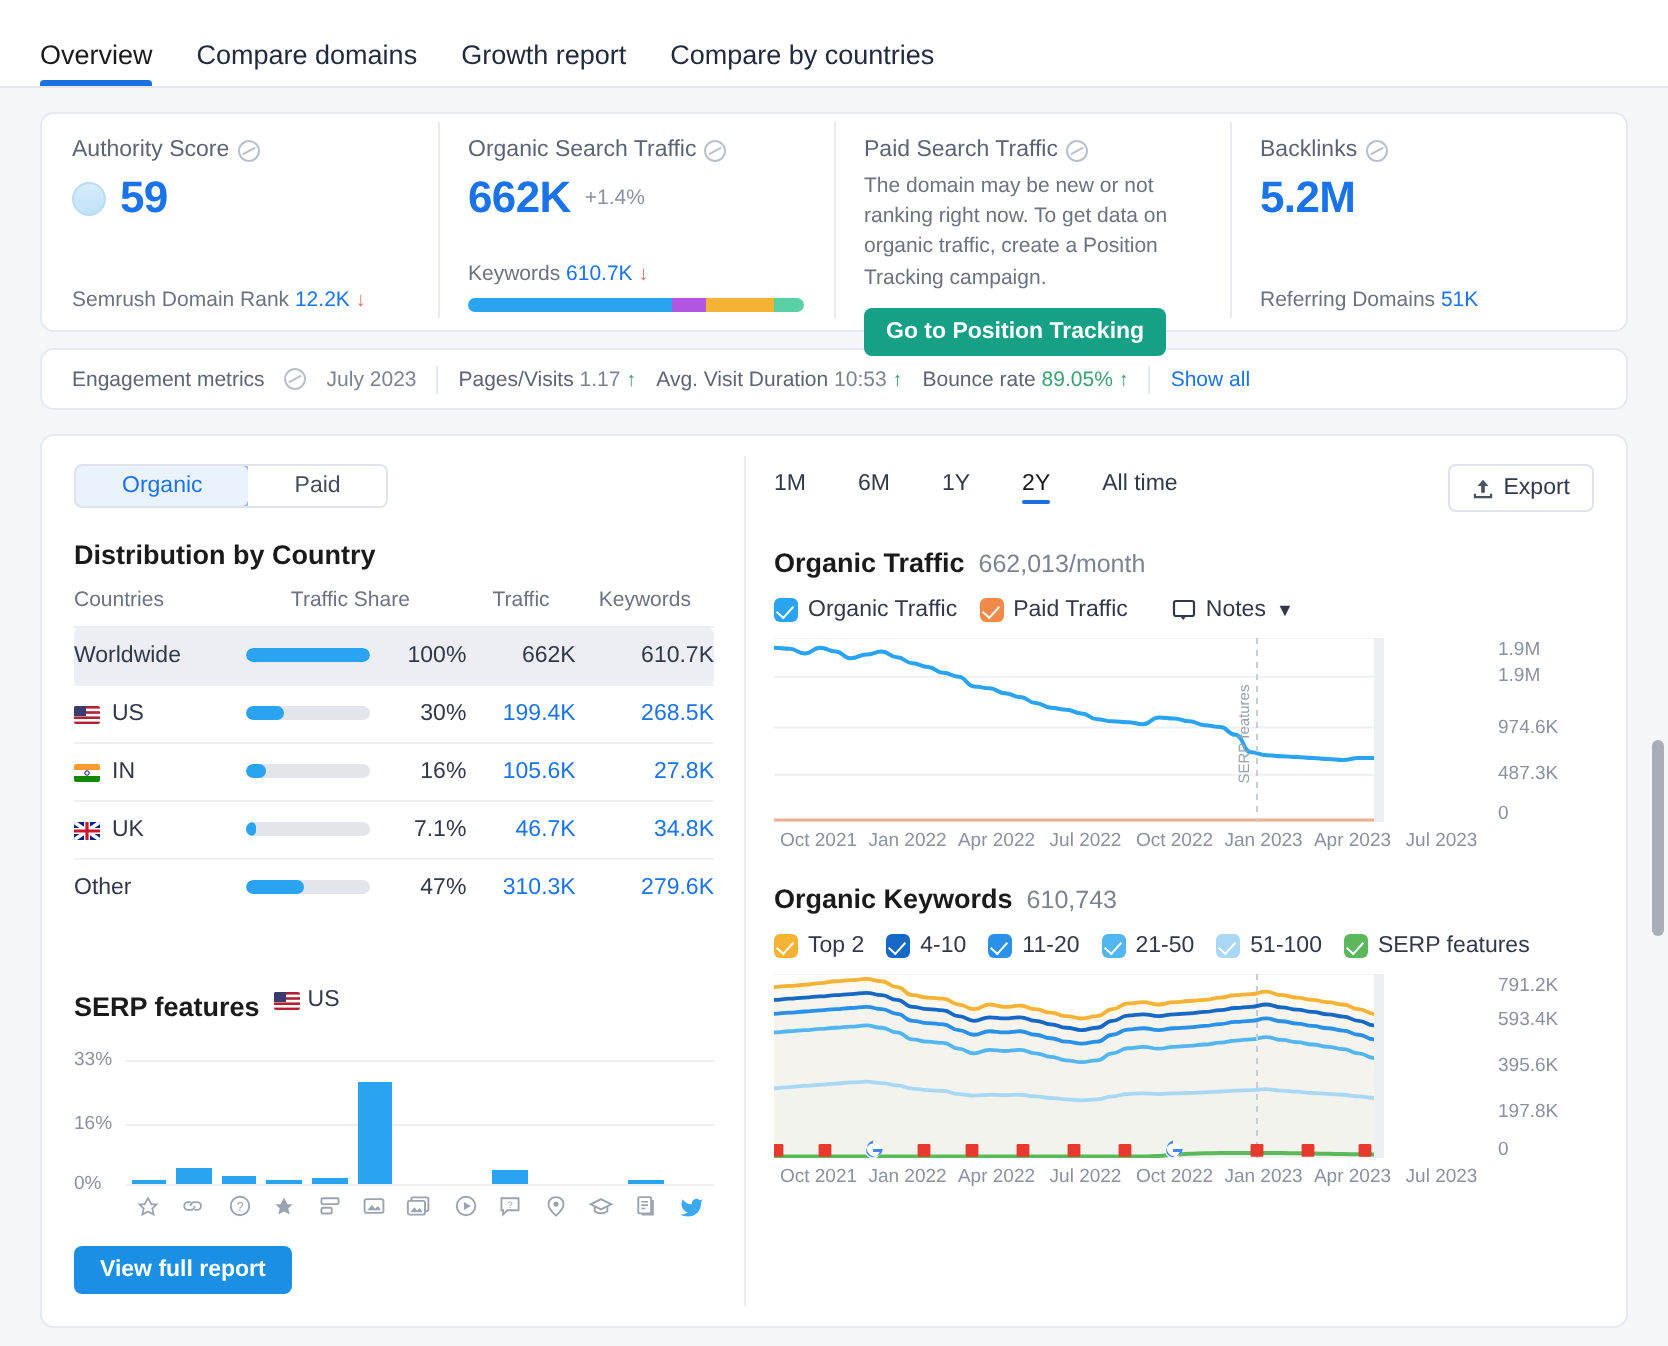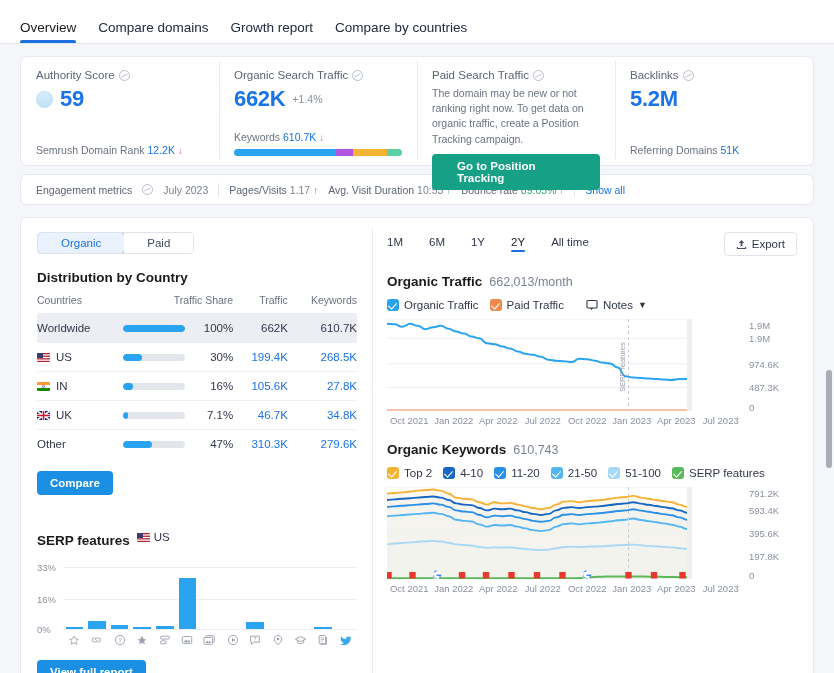--- a/index.html
+++ b/index.html
@@ -70,21 +70,21 @@
   .kw-bar {
     position: absolute; left: 15px; right: 15px; bottom: 9px;
     display: flex; height: 7px; border-radius: 4px; overflow: hidden;
   }
   .kw-label { position: absolute; left: 15px; bottom: 22px; font-size: 10.5px; color: #6b7280; }
   .kw-label .val { color: #1a73e8; }
   .paid-desc { font-size: 10.5px; color: #6b7280; line-height: 1.45; }
   .btn-green {
     display: inline-block; margin-top: 7px; background: #16a085;
     color: #fff; font-size: 11.5px; font-weight: bold;
-    padding: 6px 25px; border-radius: 4px; cursor: pointer;
+    padding: 6px 11px; border-radius: 4px; cursor: pointer;
   }
 
   
   .engage {
     margin-top: 8px; height: 31px; display: flex; align-items: center;
     padding: 0 15px; gap: 10px; font-size: 10.5px; color: #5c6474;
   }
   .engage .sep { width: 1px; height: 14px; background: #e3e6ee; }
   .engage .val { color: #7b8391; }
   .engage .val.gr { color: #3aa271; }
@@ -105,21 +105,21 @@
   .seg { display: inline-flex; border: 1px solid #dfe3ea; border-radius: 4px; overflow: hidden; }
   .seg div { font-size: 11.5px; padding: 4px 23px; color: #444c5c; cursor: pointer; background: #fff; }
   .seg div.on { background: #eaf3fd; color: #1a73e8; border: 1px solid #8fc0ef; margin: -1px; border-radius: 4px; }
 
   .sec-title { font-size: 13.5px; font-weight: bold; color: #1a1a1a; }
   .left-col .sec-title { margin: 16px 0 9px 0; }
 
   table.dist { width: 100%; border-collapse: collapse; }
   table.dist th {
     font-size: 10.5px; font-weight: normal; color: #6b7280;
-    text-align: right; padding: 0 0 7px 0;
+    text-align: center; padding: 0 0 7px 0;
   }
   table.dist th.l { text-align: left; }
   table.dist td {
     font-size: 11.5px; color: #31384a; padding: 8px 0;
     border-top: 1px solid #eef0f4; text-align: right; white-space: nowrap;
   }
   table.dist td.l { text-align: left; }
   table.dist tr.hl td { background: #eceef3; border-top-color: #eceef3; }
   table.dist tr.hl td:first-child { border-radius: 3px 0 0 3px; }
   table.dist tr.hl td:last-child { border-radius: 0 3px 3px 0; }
@@ -375,23 +375,20 @@
                   </span>
                 </td>
                 <td style="text-align:center;width:74px"><span class="pbar"><i style="width:47%"></i></span></td>
                 <td style="width:42px">47%</td>
                 <td><span class="lk">310.3K</span></td>
                 <td><span class="lk">279.6K</span></td>
               </tr>
             </tbody>
         </table>
 
-        <div style="margin-top:13px">
-          <span class="btn-blue">Compare</span>
-        </div>
 
         <div class="serp-head">
           <span class="sec-title">SERP features</span>
           <span class="cc">
             <svg class="flag" viewBox="0 0 13 9">
               <rect width="13" height="9" fill="#b22234"></rect>
               <rect y="1.3" width="13" height="1.3" fill="#fff"></rect>
                 <rect y="3.9" width="13" height="1.3" fill="#fff"></rect>
               <rect y="6.5" width="13" height="1.3" fill="#fff"></rect>
                 <rect width="6" height="5" fill="#3c3b6e"></rect>

